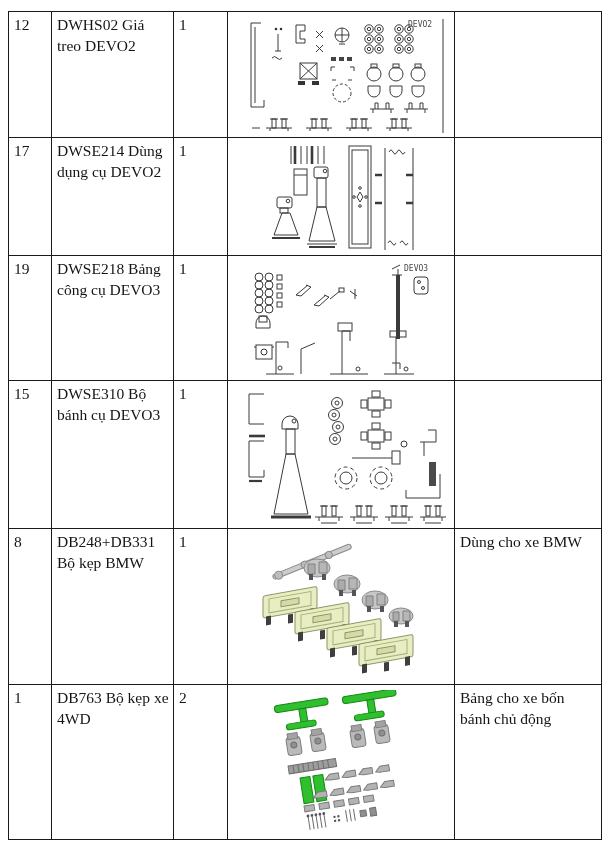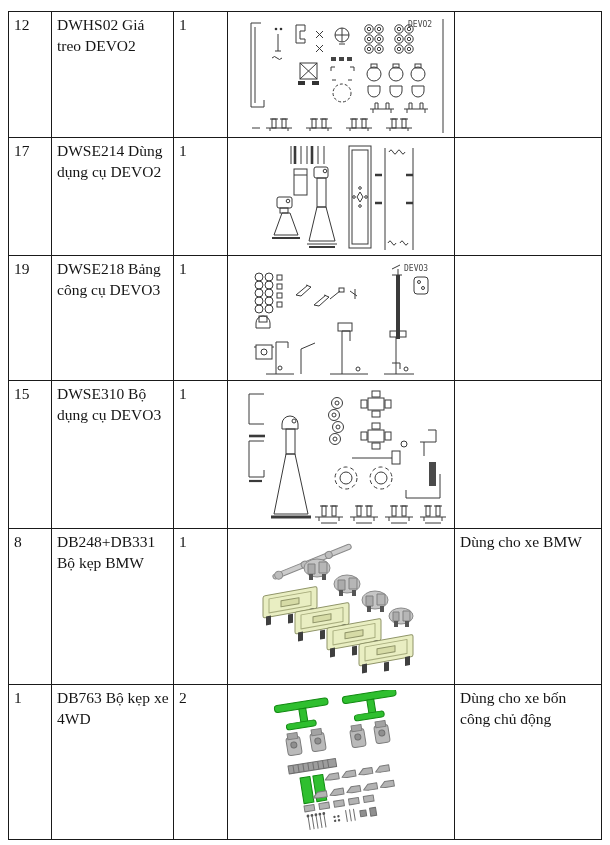--- a/index.html
+++ b/index.html
@@ -244,21 +244,21 @@
           <circle cx="112" cy="108" r="2"></circle>
                 <circle cx="160" cy="108" r="2"></circle>
         </g>
       </svg>
     </td>
     <td class="c-note"><span></span></td>
   </tr>
 
   <tr style="height:147px">
     <td class="c-no"><span>15</span></td>
-    <td class="c-name"><span>DWSE310 Bộ dụng cụ DEVO3</span></td>
+    <td class="c-name"><span>DWSE310 Bộ bánh cụ DEVO3</span></td>
     <td class="c-qty"><span>1</span></td>
     <td class="c-img">
       <svg width="215" height="140" viewBox="0 0 215 140">
         <g fill="none" stroke="#3a3a3a" stroke-width="1">
           <path d="M30,8 h-15 v30 h15"></path>
                 <path d="M30,55 h-15 v36 h15 v-7"></path>
           <line x1="15" y1="50" x2="31" y2="50" stroke-width="2.6"></line>
                 <line x1="15" y1="95" x2="28" y2="95" stroke-width="2.2"></line>
           <path d="M48,38 a8,8 0 0 1 16,0 v5 h-16 z"></path>
                 <circle cx="60" cy="35" r="2"></circle>
@@ -490,17 +490,17 @@
                   <circle cx="30" cy="5" r="1.2" fill="#555" stroke="none"></circle>
                   <circle cx="26" cy="9" r="1.2" fill="#555" stroke="none"></circle>
                   <circle cx="30" cy="9" r="1.2" fill="#555" stroke="none"></circle>
             <path d="M38,0 v12 M42,0 v12 M46,0 v12"></path>
             <rect x="52" y="3" width="6" height="6" fill="#8f8f8f" stroke="#6f6f6f"></rect>
                   <rect x="62" y="2" width="6" height="8" fill="#8f8f8f" stroke="#6f6f6f"></rect>
           </g>
         </g>
       </svg>
     </td>
-    <td class="c-note"><span>Dùng cho xe bốn công chủ động</span></td>
+    <td class="c-note"><span>Bảng cho xe bốn bánh chủ động</span></td>
   </tr>
 </tbody>
     </table>
 </div>
 
 </body></html>

